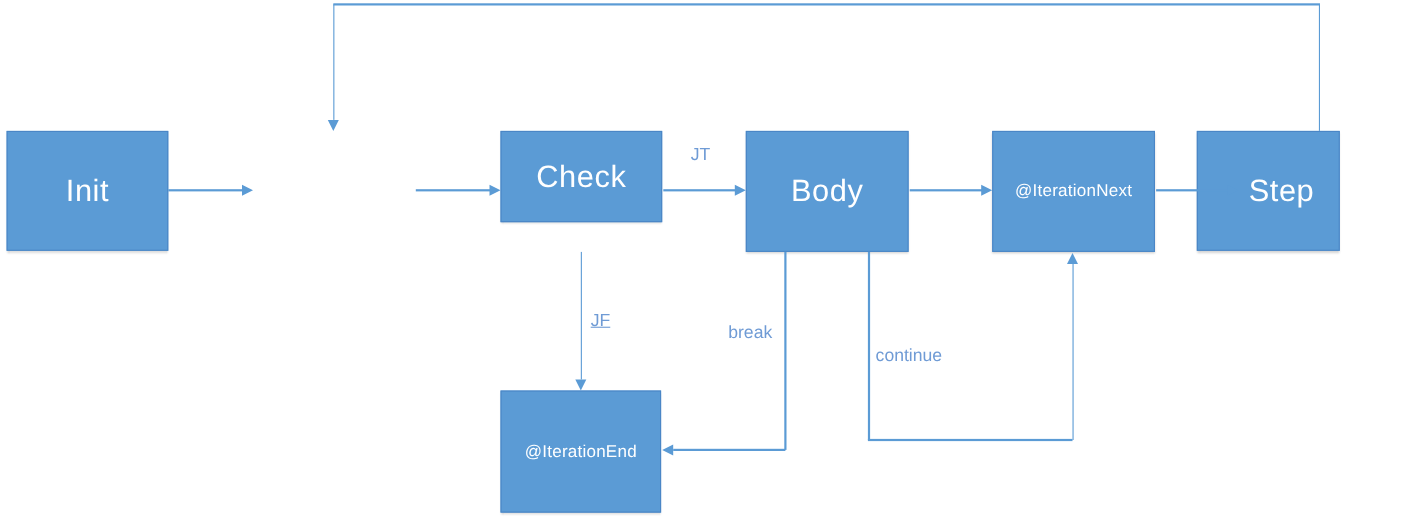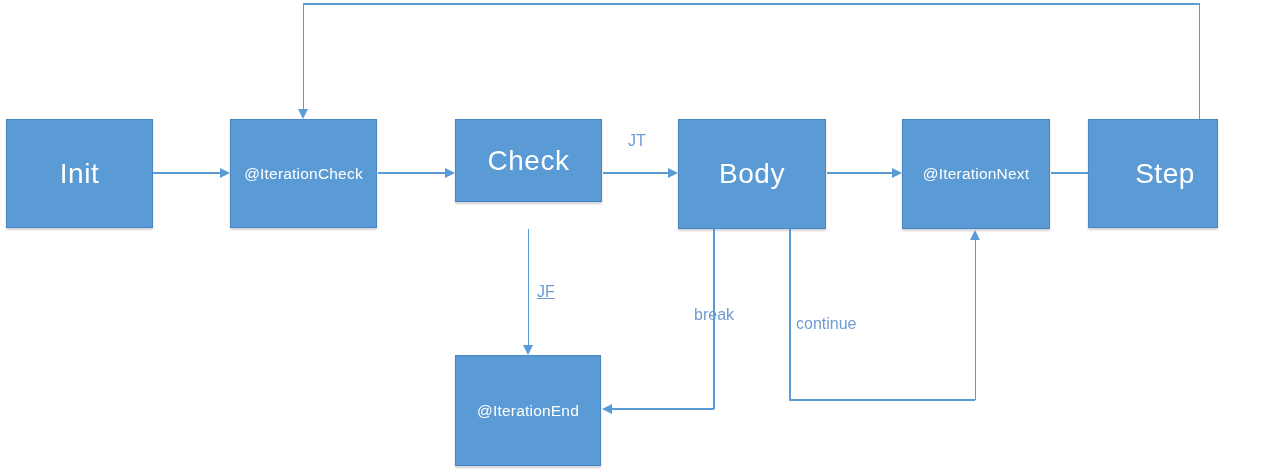--- a/index.html
+++ b/index.html
@@ -32,23 +32,20 @@
   .au{border-left:5.5px solid transparent;border-right:5.5px solid transparent;border-bottom:10px solid var(--connector);}
   .edge-label{position:absolute;color:var(--edge-label);font-size:16px;white-space:nowrap;}
 </style>
 </head>
 <body>
 
 <div class="canvas">
 
   <div class="node" style="left:6px;top:119px;width:147px;height:109px;">
     <span class="lbl-big">Init</span>
-  </div>
-  <div class="node" style="left:230px;top:119px;width:147px;height:109px;">
-    <span class="lbl-small">@IterationCheck</span>
   </div>
   <div class="node" style="left:455px;top:119px;width:147px;height:83px;">
     <span class="lbl-big">Check</span>
   </div>
   <div class="node" style="left:678px;top:119px;width:148px;height:110px;">
     <span class="lbl-big">Body</span>
   </div>
   <div class="node" style="left:902px;top:119px;width:148px;height:110px;">
     <span class="lbl-small">@IterationNext</span>
   </div>
@@ -86,16 +83,16 @@
   <div class="hl" style="left:612px;top:408.3px;width:102px;"></div>
   <div class="ah al" style="left:602px;top:403.5px;"></div>
 
   <div class="vl" style="left:789.3px;top:229px;height:171px;"></div>
   <div class="hl" style="left:789.3px;top:399px;width:186px;"></div>
   <div class="vl" style="left:974.5px;top:240px;height:160px;"></div>
   <div class="ah au" style="left:969.8px;top:230px;"></div>
 
   <div class="edge-label" style="left:628px;top:132px;">JT</div>
   <div class="edge-label" style="left:537px;top:283px;text-decoration:underline;">JF</div>
-  <div class="edge-label" style="left:662px;top:306px;margin-left:32px;">break</div>
+  <div class="edge-label" style="left:662px;top:294px;">break</div>
   <div class="edge-label" style="left:796px;top:299px;margin-top:16px;">continue</div>
 
 </div>
 
 </body></html>

